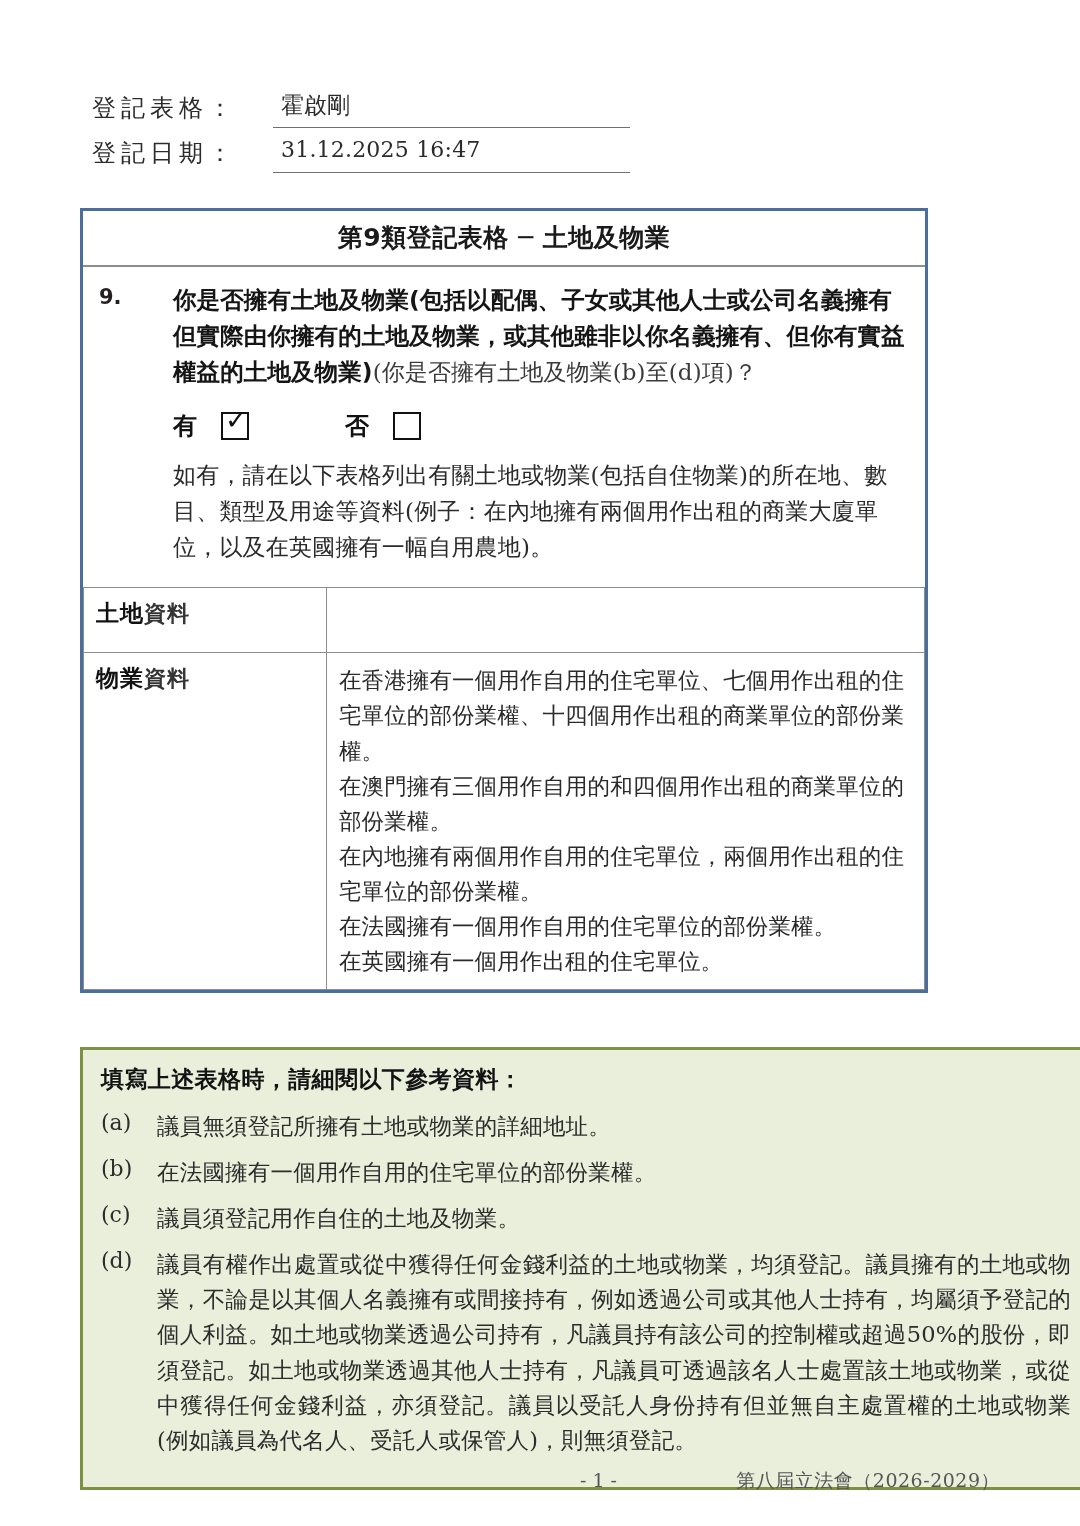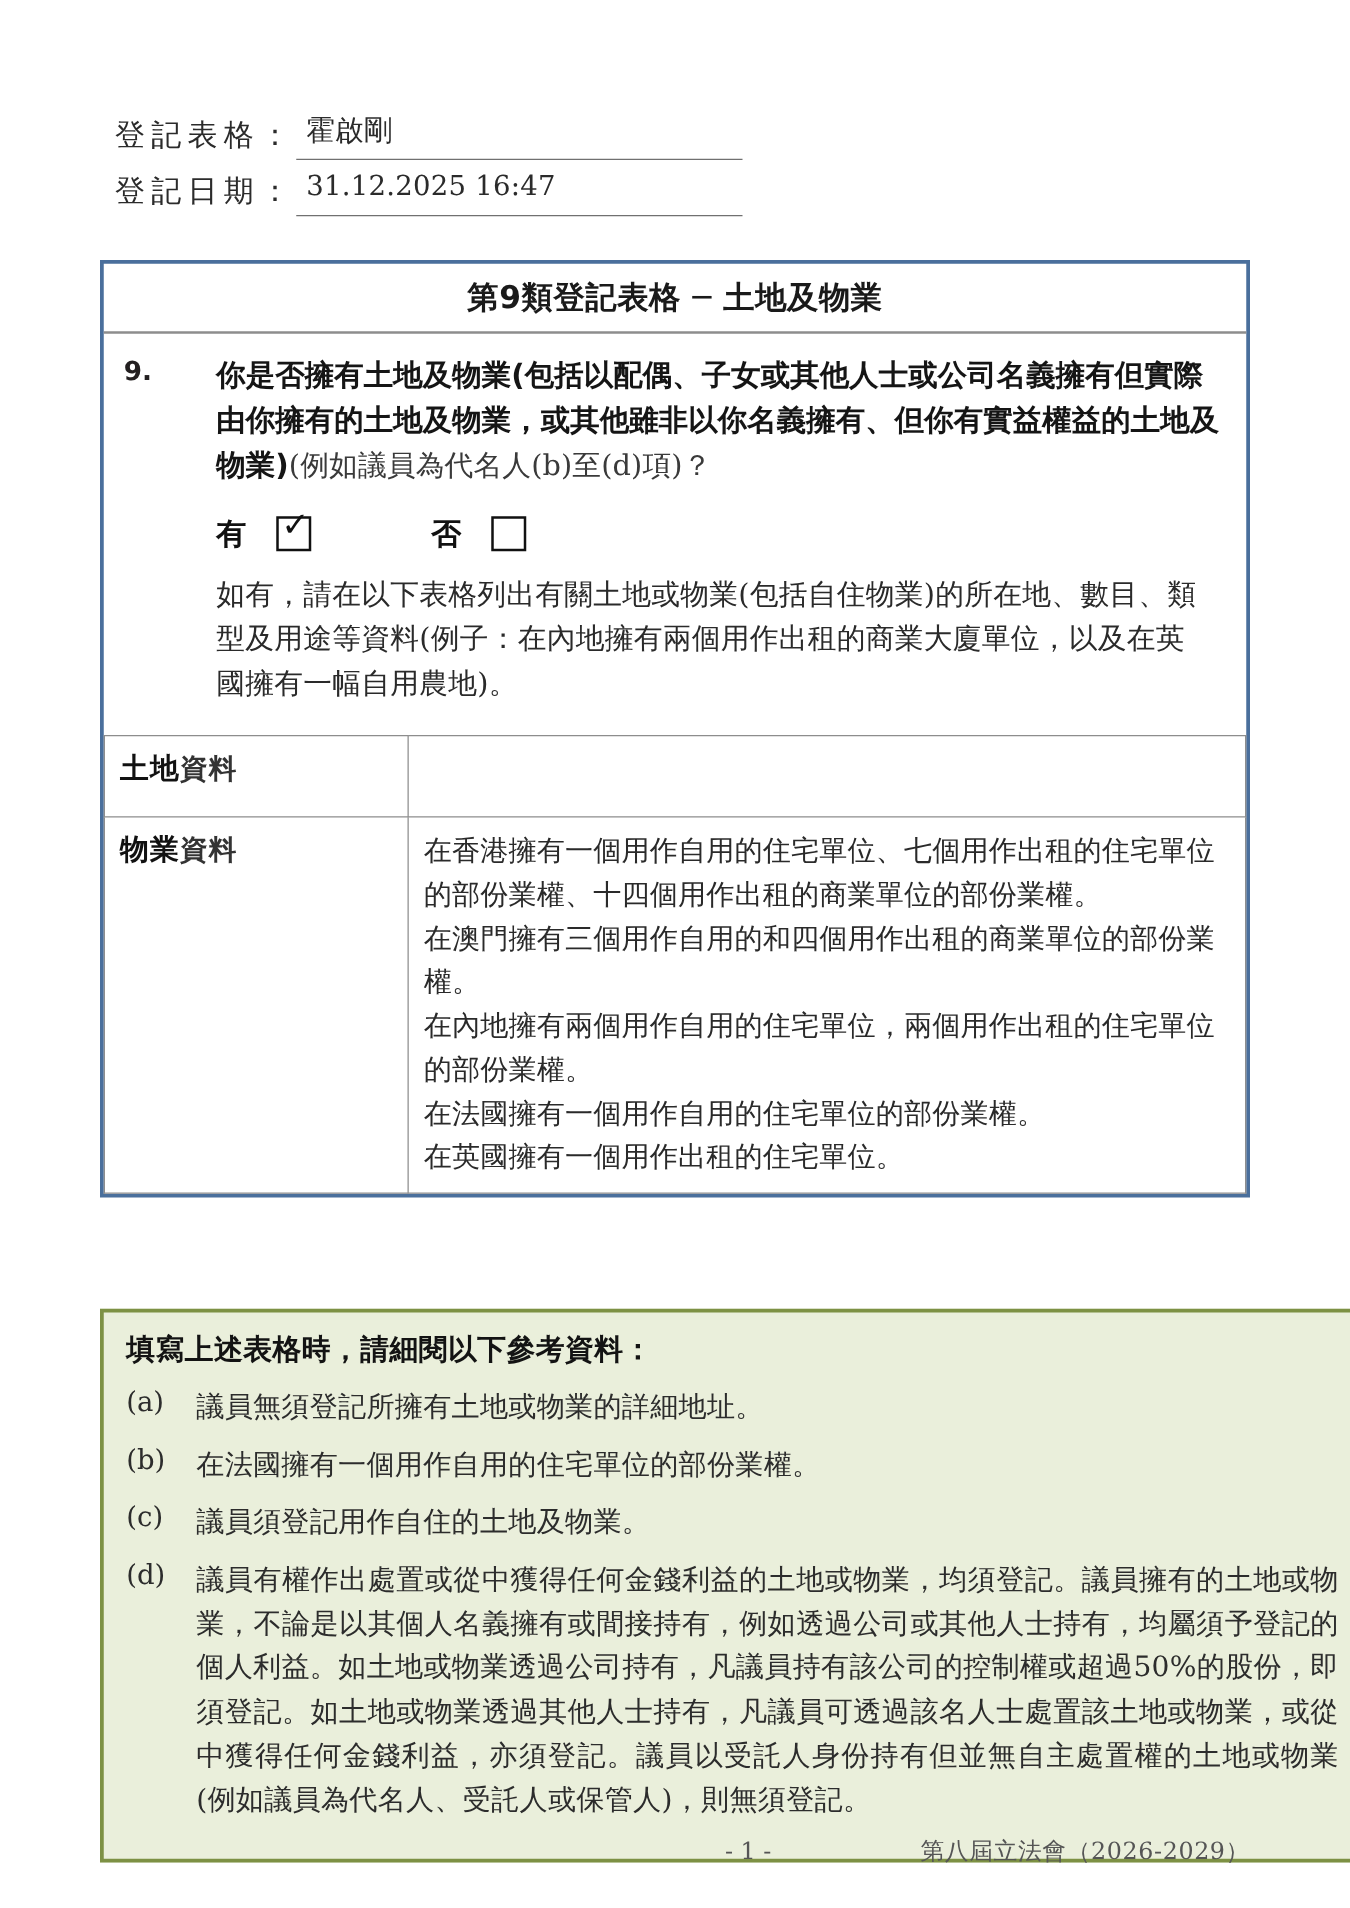--- a/index.html
+++ b/index.html
@@ -36,34 +36,35 @@
     letter-spacing: 5px;
     white-space: nowrap;
     color: #2b2b2b;
     padding-bottom: 4px;
   }
   .hdr-value-wrap {
     flex: 0 0 345px;
     border-bottom: 1.4px solid #707070;
     padding: 0 4px 4px 8px;
     min-height: 30px;
+    margin-left: 36px;
   }
   .hdr-value {
     font-size: 23px;
     color: #2b2b2b;
     line-height: 1.1;
   }
   .hdr-value.latin { font-size: 22px; letter-spacing: .2px; }
 
   
   .mainbox {
     position: absolute;
     left: 80px;
     top: 208px;
-    width: 920px;
+    width: 848px;
     border: 3px solid #4a6f9c;
     box-sizing: border-box;
     background: #fff;
   }
   .title-cell {
     border-bottom: 2.5px solid #8d8d8d;
     padding: 11px 10px 12px 10px;
     text-align: center;
   }
   .form-title {
@@ -281,21 +282,21 @@
 
   <div class="mainbox">
 
     <div class="title-cell">
       <div class="form-title">第9類登記表格 ─ 土地及物業</div>
     </div>
 
     <div class="qblock">
       <div class="qrow">
         <div class="qnum">9.</div>
-        <div class="qtext"><span>你是否擁有土地及物業(包括以配偶、子女或其他人士或公司名義擁有但實際由你擁有的土地及物業，或其他雖非以你名義擁有、但你有實益權益的土地及物業)</span><span class="light">(例如議員為代名人(b)至(d)項)？</span></div>
+        <div class="qtext"><span>你是否擁有土地及物業(包括以配偶、子女或其他人士或公司名義擁有但實際由你擁有的土地及物業，或其他雖非以你名義擁有、但你有實益權益的土地及物業)</span><span class="light">(你是否擁有土地及物業(b)至(d)項)？</span></div>
       </div>
 
       <div class="checkrow">
         <span class="chk-label">有</span>
         <span class="box">
             <span class="tick">✓</span>
           </span>
         <span class="gap"></span>
         <span class="chk-label">否</span>
         <span class="box"></span>

